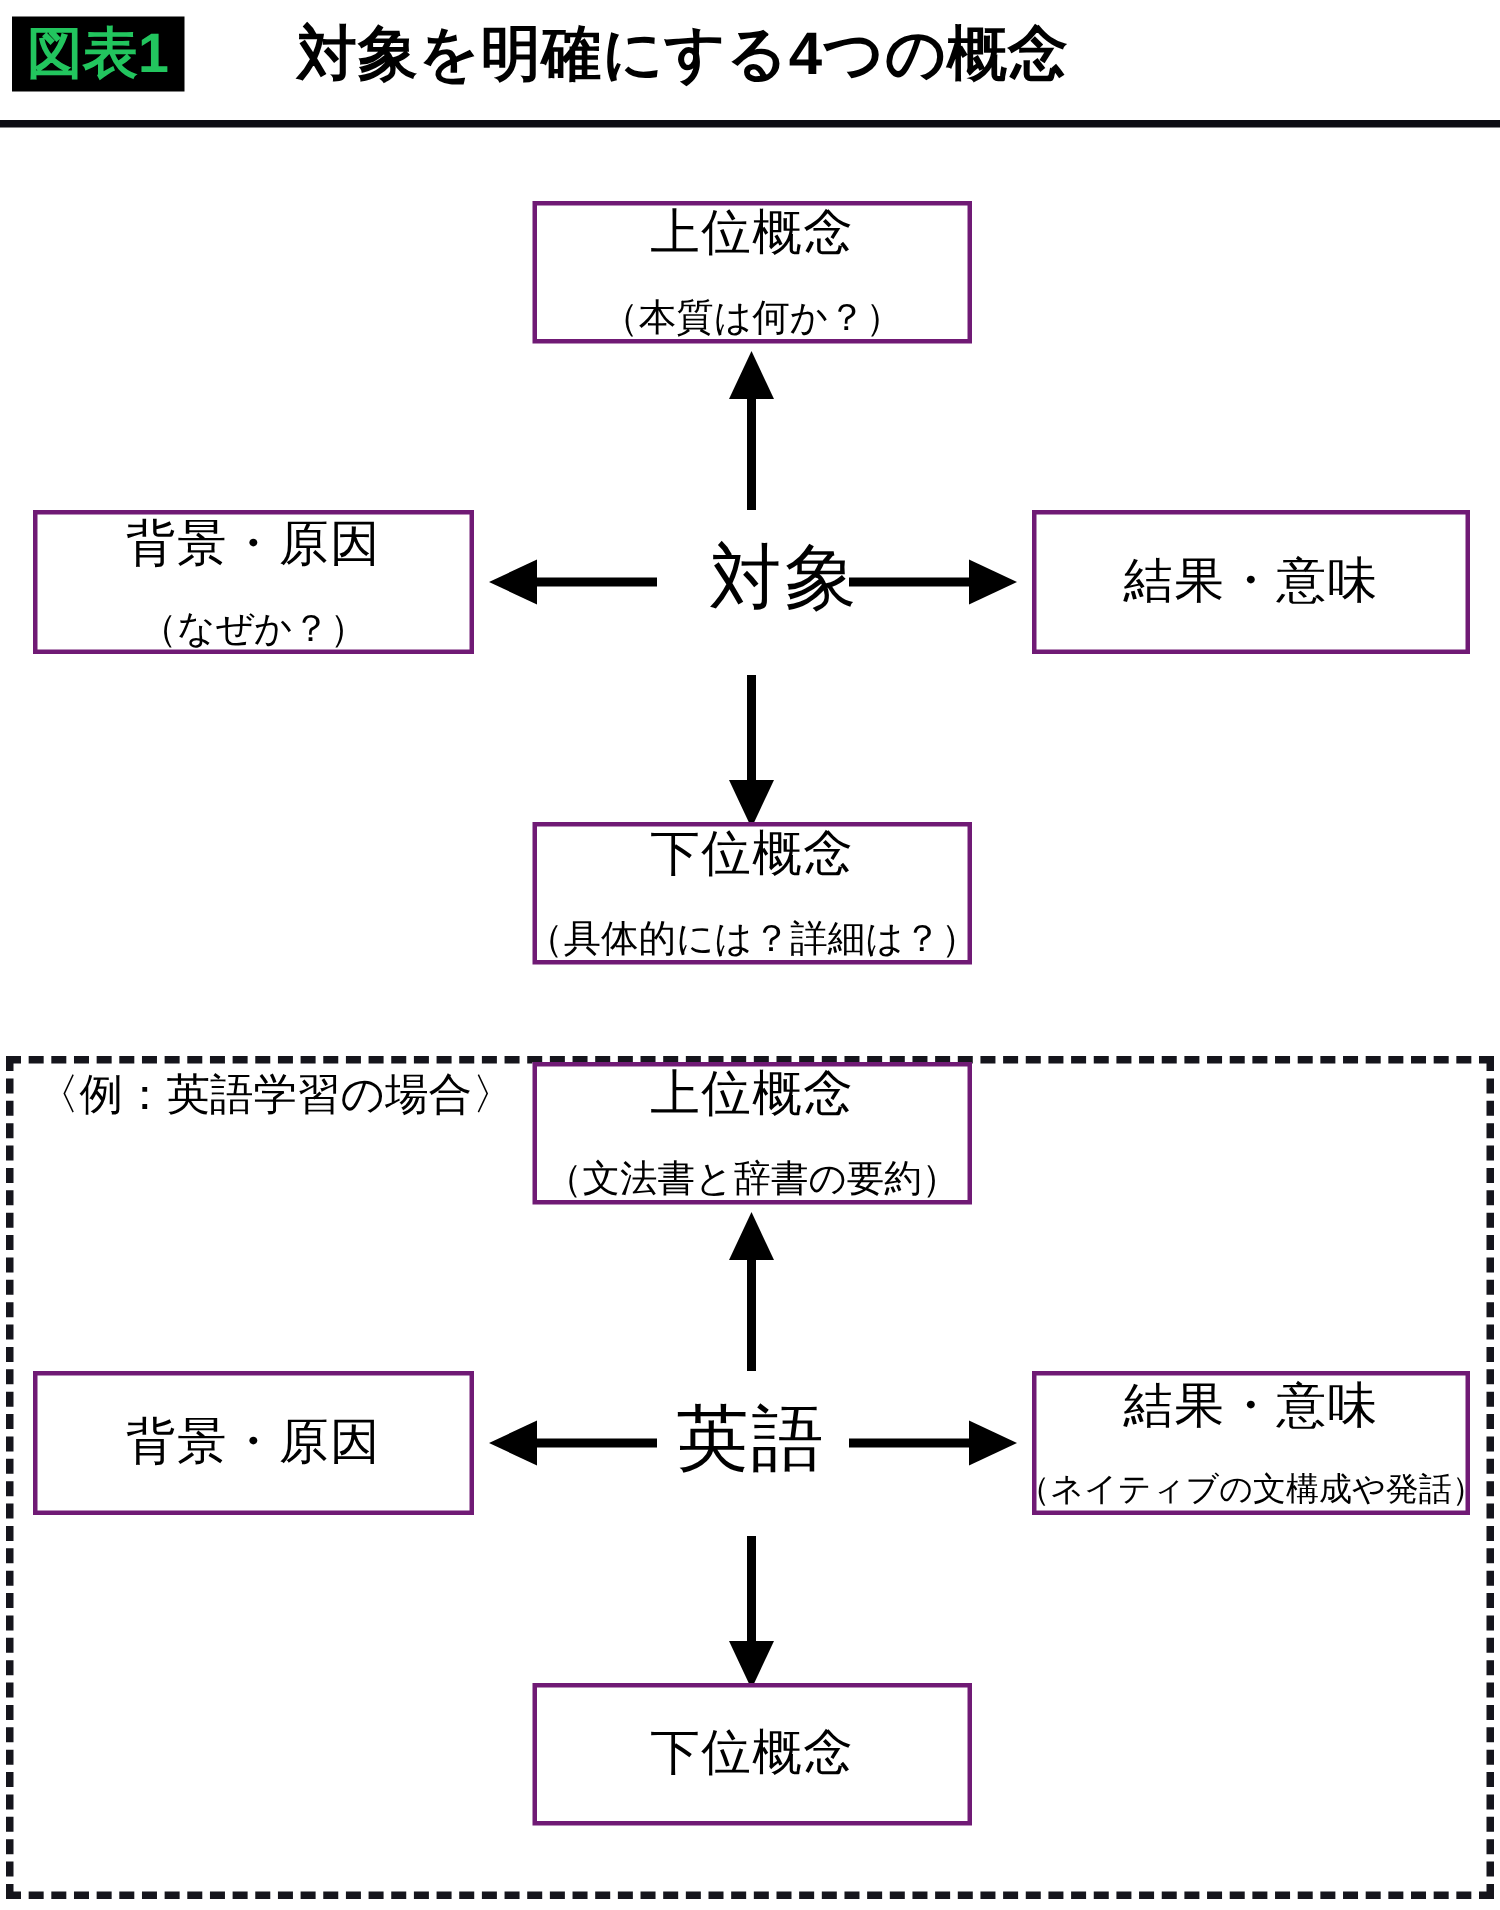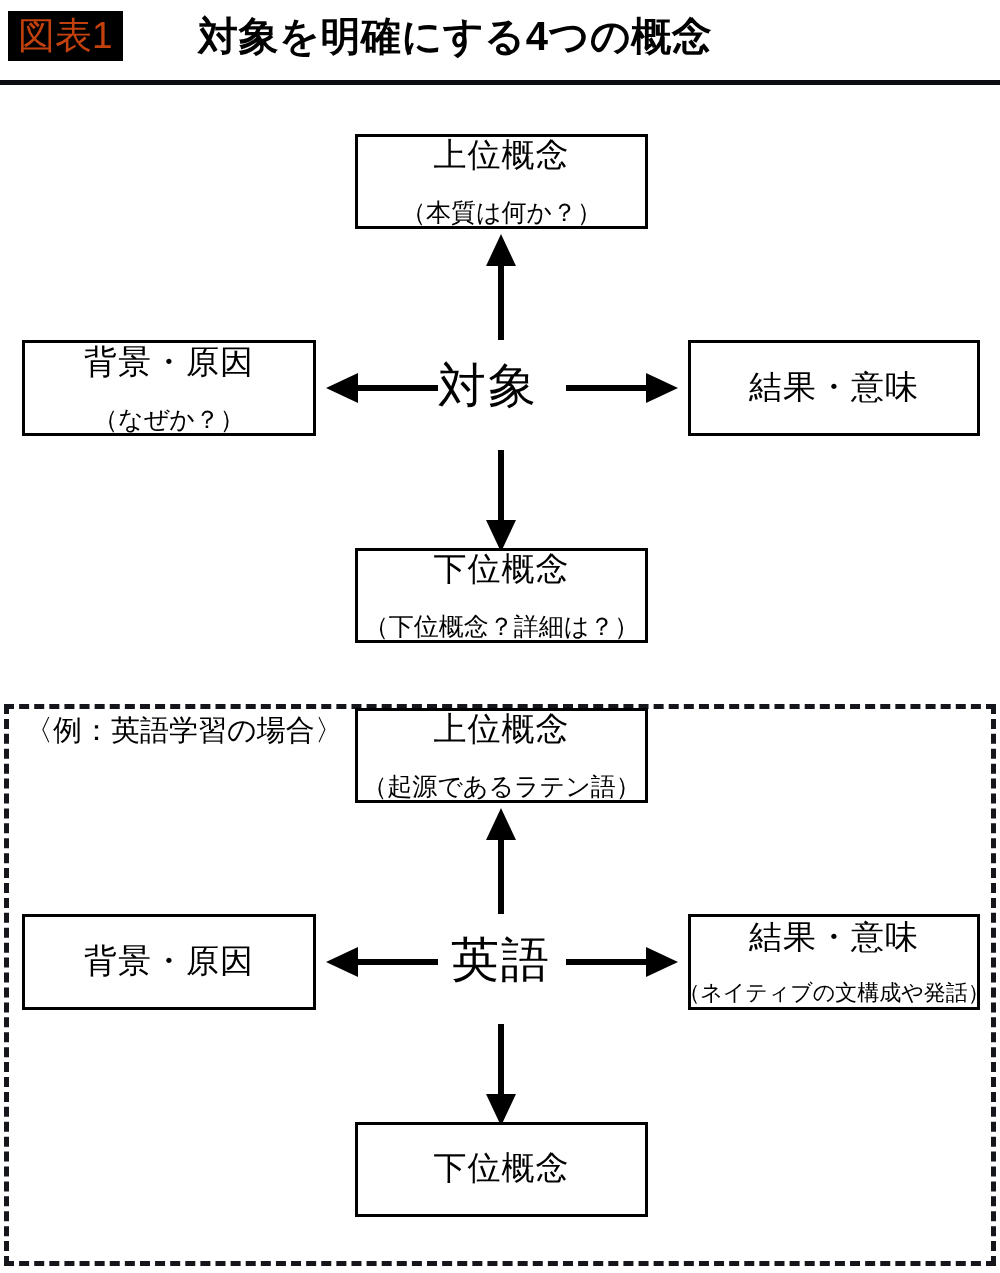--- a/index.html
+++ b/index.html
@@ -22,23 +22,23 @@
     left: 0; top: 0;
     width: 1000px;
     height: 88px;
   }
   .fig-badge {
     position: absolute;
     left: 8px; top: 11px;
     height: 50px;
     padding: 0 10px;
     background: #000000;
-    color: #c2410c;
+    color: #22c55e;
     font-size: 37px;
-    font-weight: normal;
+    font-weight: bold;
     line-height: 50px;
     letter-spacing: 0px;
     white-space: nowrap;
   }
   .header-title {
     position: absolute;
     left: 162px; top: 7px;
     font-size: 40px;
     font-weight: bold;
     line-height: 58px;
@@ -56,21 +56,21 @@
 
   
   .diagram {
     position: absolute;
     left: 0;
     width: 1000px;
   }
   .node-box {
     position: absolute;
     box-sizing: border-box;
-    border: 3px solid #000000;
+    border: 3px solid #701a75;
     background: #ffffff;
     display: flex;
     flex-direction: column;
     align-items: center;
     justify-content: center;
     text-align: center;
     line-height: 1.0;
   }
   .node-title {
     font-size: 33px;
@@ -162,24 +162,24 @@
     <div class="node-title">背景・原因</div>
     <div class="node-sub">（なぜか？）</div>
   </div>
 
   <div class="node-box" style="left:688px;top:340px;width:292px;height:96px;">
     <div class="node-title">結果・意味</div>
   </div>
 
   <div class="node-box" style="left:355px;top:548px;width:293px;height:95px;">
     <div class="node-title">下位概念</div>
-    <div class="node-sub">（下位概念？詳細は？）</div>
-  </div>
-
-  <div class="center-label" style="left:388px;top:362px;width:200px;text-align:center;">対象</div>
+    <div class="node-sub">（具体的には？詳細は？）</div>
+  </div>
+
+  <div class="center-label" style="left:423px;top:362px;width:200px;text-align:center;">対象</div>
 </div>
 
 <div class="example-box" style="left:4px;top:704px;width:992px;height:562px;"></div>
 
 <div class="diagram" style="top:680px;height:562px;">
 
   <svg class="arrow-layer" style="height:562px;" viewBox="0 0 1000 562" width="1000" height="562">
 
     <g>
       <rect x="498" y="152" width="6" height="82" fill="#000000"></rect>
@@ -199,21 +199,21 @@
     <g>
       <rect x="566" y="279" width="86" height="6" fill="#000000"></rect>
       <polygon points="678,282 646,267 646,297" fill="#000000"></polygon>
     </g>
   </svg>
 
   <div class="example-caption" style="left:24px;top:36px;">〈例：英語学習の場合〉</div>
 
   <div class="node-box" style="left:355px;top:28px;width:293px;height:95px;">
     <div class="node-title">上位概念</div>
-    <div class="node-sub">（起源であるラテン語）</div>
+    <div class="node-sub">（文法書と辞書の要約）</div>
   </div>
 
   <div class="node-box" style="left:22px;top:234px;width:294px;height:96px;">
     <div class="node-title">背景・原因</div>
   </div>
 
   <div class="node-box" style="left:688px;top:234px;width:292px;height:96px;">
     <div class="node-title">結果・意味</div>
     <div class="node-sub small">（ネイティブの文構成や発話）</div>
   </div>

